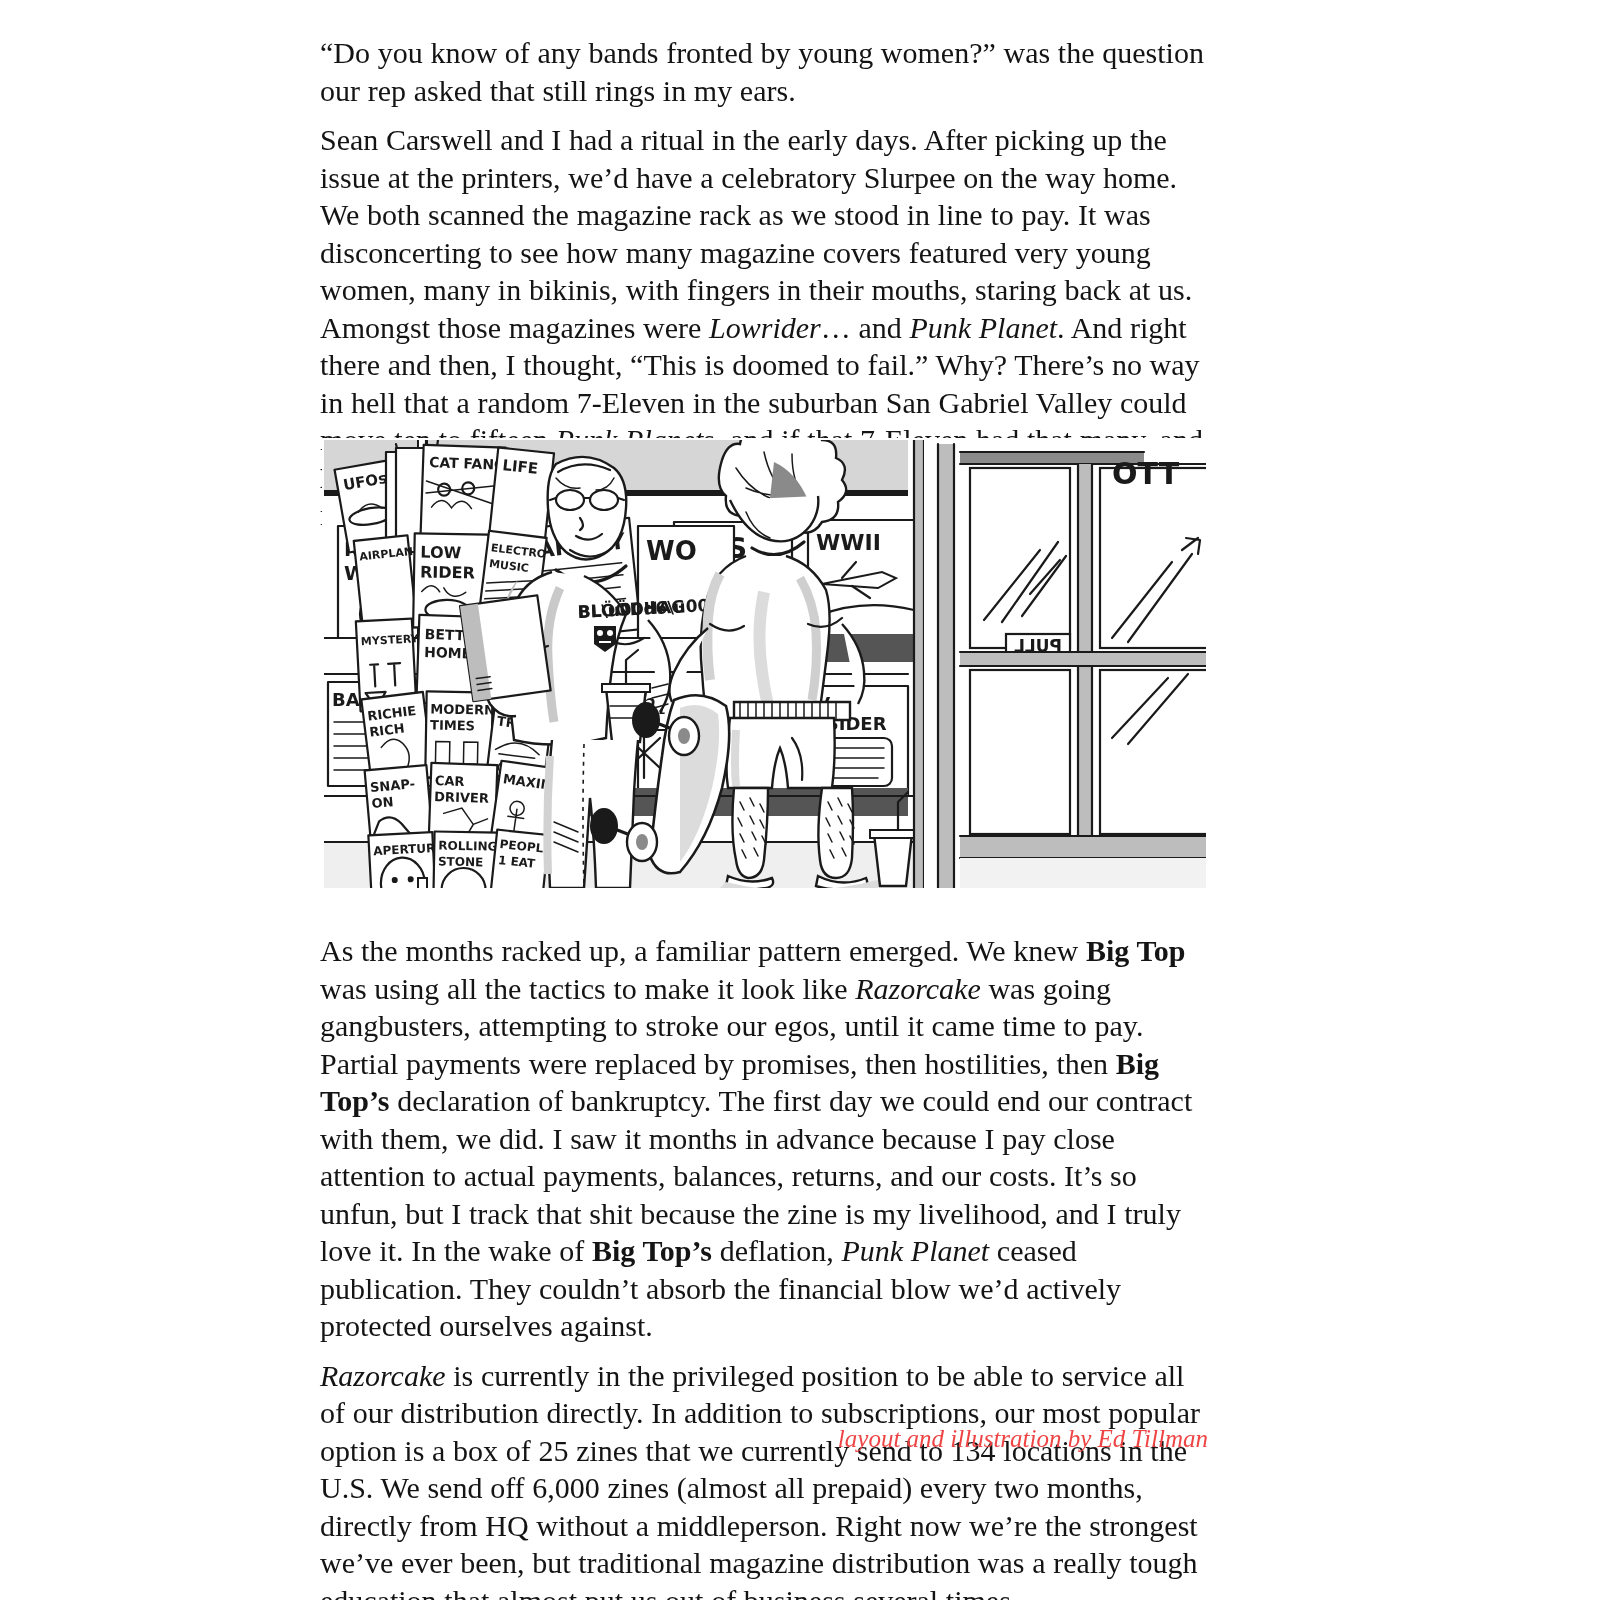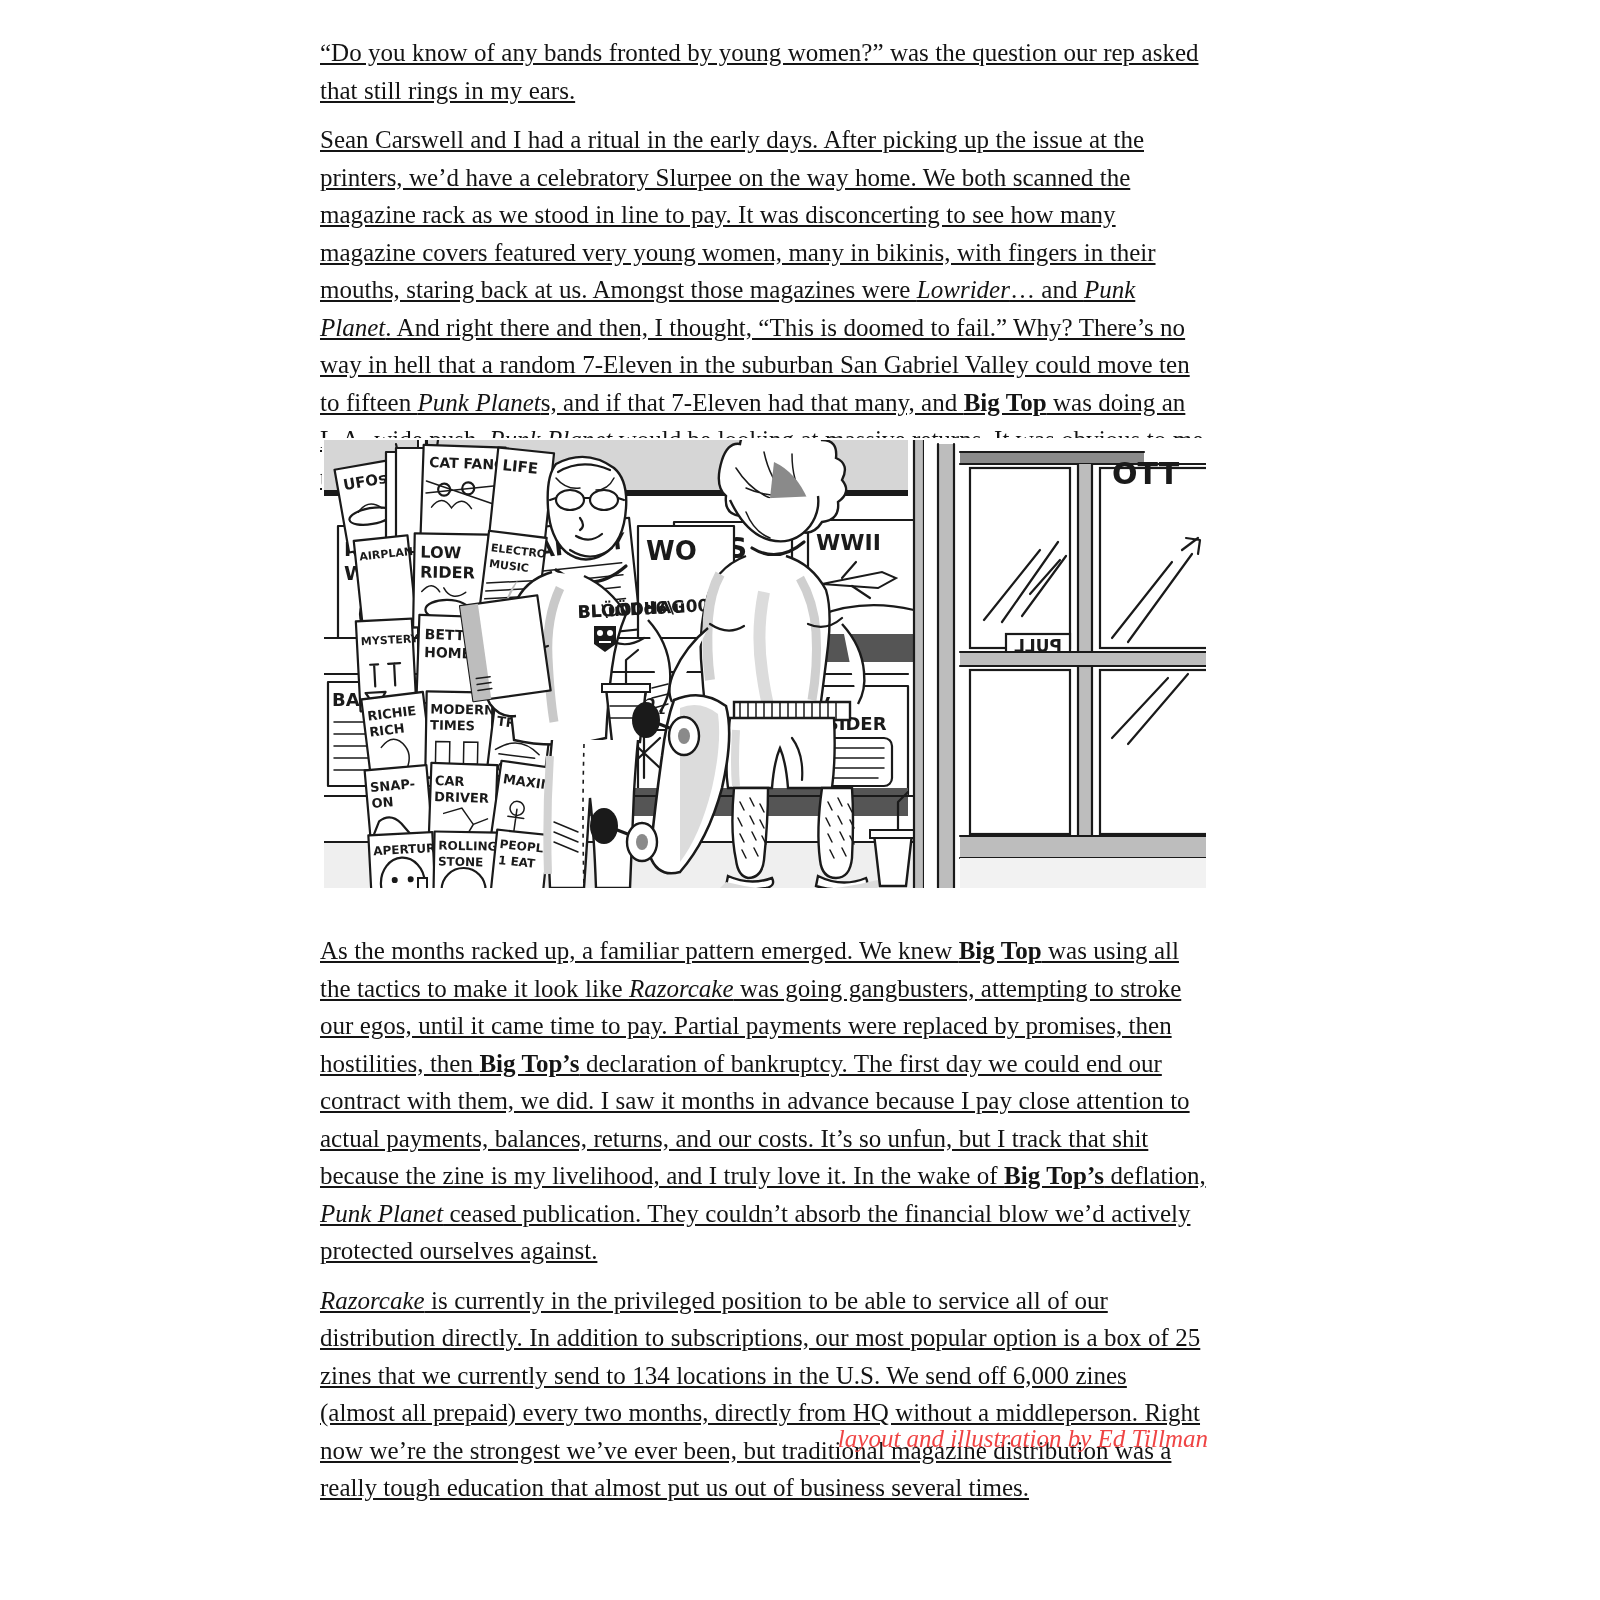--- a/index.html
+++ b/index.html
@@ -23,27 +23,26 @@
     background: #ffffff;
   }
   .column {
     position: absolute;
     left: 320px;
     top: 34px;
     width: 888px;
   }
   p.body-text {
     margin: 0 0 12px 0;
-    font-size: 25px;
+    font-size: 30px;
     line-height: 37.5px;
     text-align: left;
     letter-spacing: 0.0px;
     word-spacing: 0.2px;
     color: #141414;
-    text-decoration: underline;
   }
   p.body-text em { font-style: italic; }
   p.body-text strong { font-weight: bold; }
 
   .figure {
     position: absolute;
     left: 322px;
     top: 438px;
     width: 886px;
     height: 452px;

